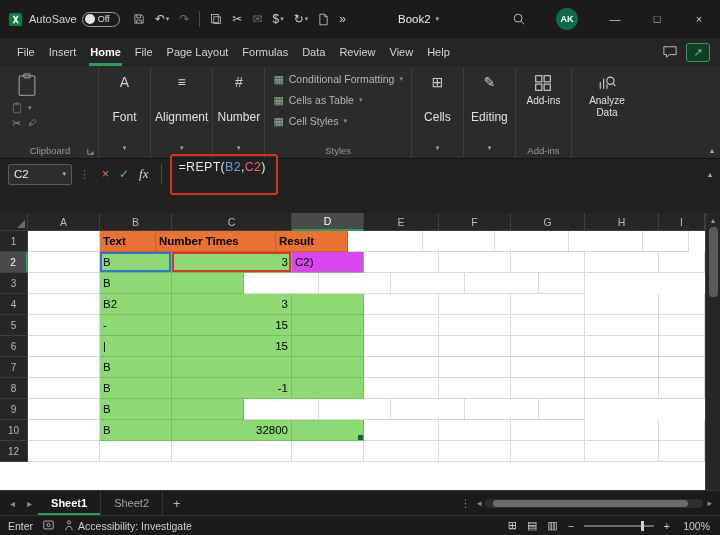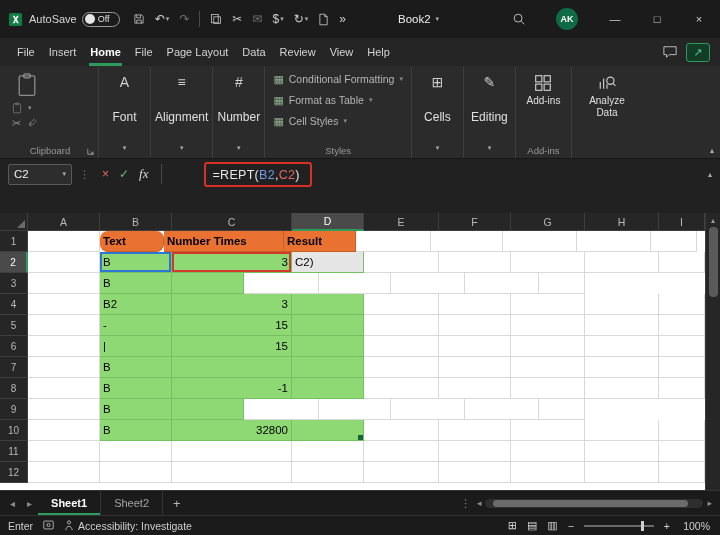--- a/index.html
+++ b/index.html
@@ -72,21 +72,21 @@
   .fbar-top { height:30px; display:flex; align-items:center; padding-left:8px; position:relative; }
   .namebox { width:64px; height:21px; border:1px solid #5a5a5a; background:#2d2d2d; border-radius:2px;
              display:flex; align-items:center; justify-content:space-between; padding:0 5px; color:#eee; font-size:11.5px; }
   .namebox .chev { font-size:7px; color:#b0b0b0; }
   .kebab { color:#777; font-size:11px; margin:0 7px; }
   .fbtn { font-size:12px; margin:0 5px; }
   .fbtn.cancel { color:#e0715f; }
   .fbtn.enter { color:#69b66f; }
   .fbtn.fx { color:#d9d9d9; font-style:italic; font-family:"Liberation Serif", serif; font-size:13px; }
   .fdivider { width:1px; height:20px; background:#4a4a4a; margin:0 8px; }
-  .formula-annotation { border:2px solid var(--annotation); border-radius:3px; padding:1px 10px 2px 6px;margin-left:34px; }
+  .formula-annotation { border:2px solid var(--annotation); border-radius:3px; padding:1px 10px 18px 6px; }
   #formula-text { font-size:12.5px; letter-spacing:.3px; white-space:nowrap; }
   .fexpand { margin-left:auto; margin-right:8px; color:#aaa; font-size:8px; }
 
   
   .grid-wrap { flex:1; display:flex; background:#fff; overflow:hidden; }
   .grid { width:705px; flex:none; }
   .g-row { display:flex; height:21px; }
   .g-head { height:18px; }
   .corner { width:28px; flex:none; background:#262626; border-right:1px solid #3e3e3e; border-bottom:1px solid #3e3e3e; position:relative; }
   .tri { position:absolute; right:2px; bottom:2px; width:0; height:0; border-left:8px solid transparent; border-bottom:8px solid #6a6a6a; }
@@ -96,21 +96,21 @@
   .row-h { width:28px; flex:none; background:#262626; color:#b9b9b9; font-size:10px; display:flex; align-items:center; justify-content:center;
            border-right:1px solid #3e3e3e; border-bottom:1px solid #3e3e3e; }
   .row-h.sel { background:#4a4a4a; color:#fff; border-right:2px solid var(--accent); }
   .cell { flex:none; background:#fff; border-right:1px solid #d9d9d9; border-bottom:1px solid #d9d9d9; font-size:11.5px; color:#000;
           display:flex; align-items:center; padding:0 3px; overflow:hidden; white-space:nowrap; position:relative; }
   .cell.c-green { background:var(--green-fill); border-color:#74c162; }
   .cell.c-orange { background:var(--orange-fill); border-color:#c8601f; font-weight:bold; }
   .cell.al-r { justify-content:flex-end; }
   .cell.ref-blue { box-shadow:inset 0 0 0 2px #2e75d6; }
   .cell.ref-red  { box-shadow:inset 0 0 0 2px #d2382c; }
-  .cell.editing { background:#e5e5e5; }
+  .cell.editing { background:#d946ef; }
   .fill-handle { position:absolute; right:0; bottom:0; width:5px; height:5px; background:#17643a; }
   .vscroll { width:15px; flex:none; background:#262626; border-left:1px solid #3a3a3a; display:flex; flex-direction:column; align-items:center; }
   .vs-arrow { color:#9a9a9a; font-size:8px; padding:3px 0 2px; }
   .vs-thumb { width:9px; height:70px; background:#5a5a5a; border-radius:4px; }
 
   
   .tabbar { height:25px; flex:none; background:#1b1b1b; border-top:1px solid #333; display:flex; align-items:stretch; padding-left:4px; }
   .tb-arrow { display:flex; align-items:center; padding:0 6px; color:#8a8a8a; font-size:10px; }
   #sheet-tabs { display:flex; align-items:stretch; }
   .sheet-tab { display:flex; align-items:center; padding:0 13px; font-size:11px; color:#a5a5a5; border-right:1px solid #333; }
@@ -215,20 +215,21 @@
     </div>
   </div>
 
   <div class="ribbon-tabs">
     <div id="ribbon-tabs-list">
         <div class="rtab">File</div>
         <div class="rtab">Insert</div>
         <div class="rtab active">Home</div>
         <div class="rtab">File</div>
         <div class="rtab">Page Layout</div>
+        <div class="rtab">Formulas</div>
         <div class="rtab">Data</div>
         <div class="rtab">Review</div>
         <div class="rtab">View</div>
         <div class="rtab">Help</div>
       </div>
     <div class="ribbon-tabs-right">
       <span class="comment-btn">
         <svg width="16" height="14" viewBox="0 0 18 16">
             <path d="M2 2h14v9H8l-3 3v-3H2z" fill="none" stroke="currentColor"></path>
           </svg>
@@ -291,21 +292,21 @@
 
     <div class="rgroup" style="padding-left:8px;padding-right:8px">
       <div class="styles-rows" id="styles-rows">
           <div class="style-row">
             <span class="sr-icon">▦</span>
             <span class="sr-label">Conditional Formatting</span>
             <span class="sr-chev">▾</span>
           </div>
           <div class="style-row">
             <span class="sr-icon">▦</span>
-            <span class="sr-label">Format as Table</span>
+            <span class="sr-label">Cells as Table</span>
             <span class="sr-chev">▾</span>
           </div>
           <div class="style-row">
             <span class="sr-icon">▦</span>
             <span class="sr-label">Cell Styles</span>
             <span class="sr-chev">▾</span>
           </div>
         </div>
       <span class="rg-label">Styles</span>
     </div>
@@ -381,21 +382,21 @@
           <div class="col-h" style="width: 75px;">E</div>
           <div class="col-h" style="width: 72px;">F</div>
           <div class="col-h" style="width: 74px;">G</div>
           <div class="col-h" style="width: 74px;">H</div>
           <div class="col-h" style="width: 46px;">I</div>
         </div>
       <div id="g-body">
           <div class="g-row">
             <div class="row-h">1</div>
             <div class="cell" style="width: 72px;"></div>
-            <div class="cell c-orange" style="width: 64px; border-radius: 8px;">Text</div>
+            <div class="cell c-orange" style="width: 56px;">Text</div>
             <div class="cell c-orange" style="width: 120px;">Number Times</div>
             <div class="cell c-orange" style="width: 72px;">Result</div>
             <div class="cell" style="width: 75px;"></div>
             <div class="cell" style="width: 72px;"></div>
             <div class="cell" style="width: 74px;"></div>
             <div class="cell" style="width: 74px;"></div>
             <div class="cell" style="width: 46px;"></div>
           </div>
           <div class="g-row">
             <div class="row-h sel">2</div>
@@ -492,32 +493,20 @@
             <div class="cell" style="width: 46px;"></div>
           </div>
           <div class="g-row">
             <div class="row-h">10</div>
             <div class="cell" style="width: 72px;"></div>
             <div class="cell c-green" style="width: 72px;">B</div>
             <div class="cell c-green al-r" style="width: 120px;">32800</div>
             <div class="cell c-green" style="width: 72px;">
               <span class="fill-handle"></span>
             </div>
-            <div class="cell" style="width: 75px;"></div>
-            <div class="cell" style="width: 72px;"></div>
-            <div class="cell" style="width: 74px;"></div>
-            <div class="cell" style="width: 74px;"></div>
-            <div class="cell" style="width: 46px;"></div>
-          </div>
-          <div class="g-row">
-            <div class="row-h">11</div>
-            <div class="cell" style="width: 72px;"></div>
-            <div class="cell" style="width: 72px;"></div>
-            <div class="cell" style="width: 120px;"></div>
-            <div class="cell" style="width: 72px;"></div>
             <div class="cell" style="width: 75px;"></div>
             <div class="cell" style="width: 72px;"></div>
             <div class="cell" style="width: 74px;"></div>
             <div class="cell" style="width: 74px;"></div>
             <div class="cell" style="width: 46px;"></div>
           </div>
           <div class="g-row">
             <div class="row-h">12</div>
             <div class="cell" style="width: 72px;"></div>
             <div class="cell" style="width: 72px;"></div>

